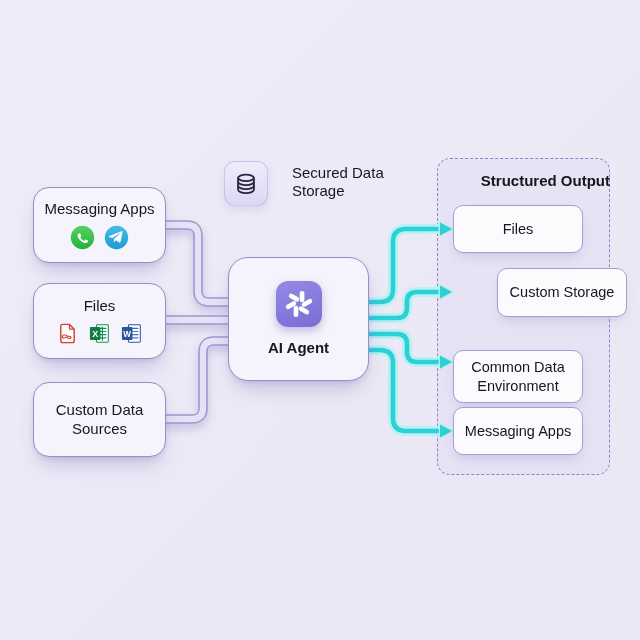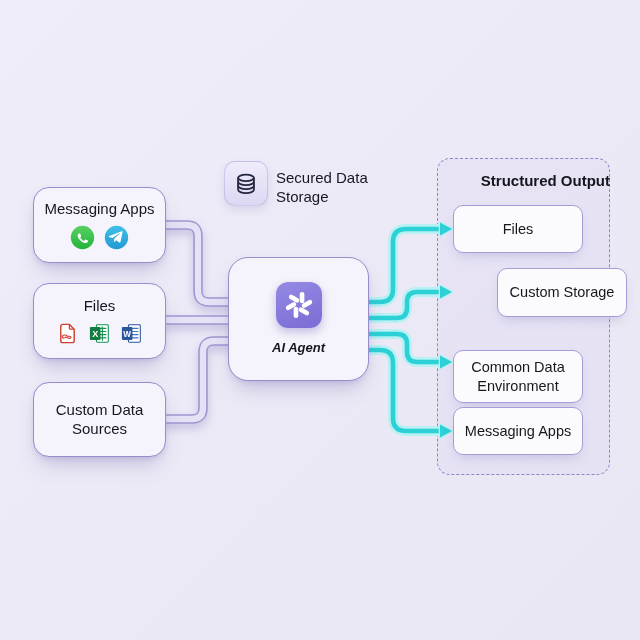--- a/index.html
+++ b/index.html
@@ -24,28 +24,28 @@
     z-index:3;
     color:#17171e;
   }
   .node .title{font-size:15px;font-weight:500;text-align:center;line-height:1.25;}
   .icon-row{display:flex;align-items:center;gap:9px;margin-top:7px;}
   .src-1{left:33px;top:187px;width:131px;height:74px;}
   .src-2{left:33px;top:283px;width:131px;height:74px;}
   .src-3{left:33px;top:382px;width:131px;height:73px;}
   .src-3 .title{width:100px;}
   .agent{left:228px;top:257px;width:139px;height:122px;border-radius:20px;}
-  .agent .title{font-size:13px;font-weight:700;margin-top:12px;font-style:italic;}
+  .agent .title{font-size:15px;font-weight:700;margin-top:12px;}
   .agent-badge{
     width:46px;height:46px;border-radius:12px;
     background:linear-gradient(160deg,#948ae4,#7a6cd4);
     display:flex;align-items:center;justify-content:center;
     box-shadow:0 4px 8px rgba(100,88,180,.35);
   }
-  .legend{position:absolute;left:224px;top:161px;display:flex;align-items:flex-end;gap:8px;z-index:3;}
+  .legend{position:absolute;left:224px;top:161px;display:flex;align-items:flex-start;gap:24px;z-index:3;}
   .legend-badge{
     width:42px;height:43px;border-radius:11px;
     background:linear-gradient(180deg,#efecfb,#ddd8f3);
     border:1px solid rgba(150,140,210,.35);
     box-shadow:0 4px 8px rgba(120,110,180,.18);
     display:flex;align-items:center;justify-content:center;
   }
   .legend-label{font-size:15px;font-weight:500;color:#17171e;line-height:1.22;width:104px;margin-top:3px;}
   .panel{
     position:absolute;left:437px;top:158px;width:173px;height:317px;

